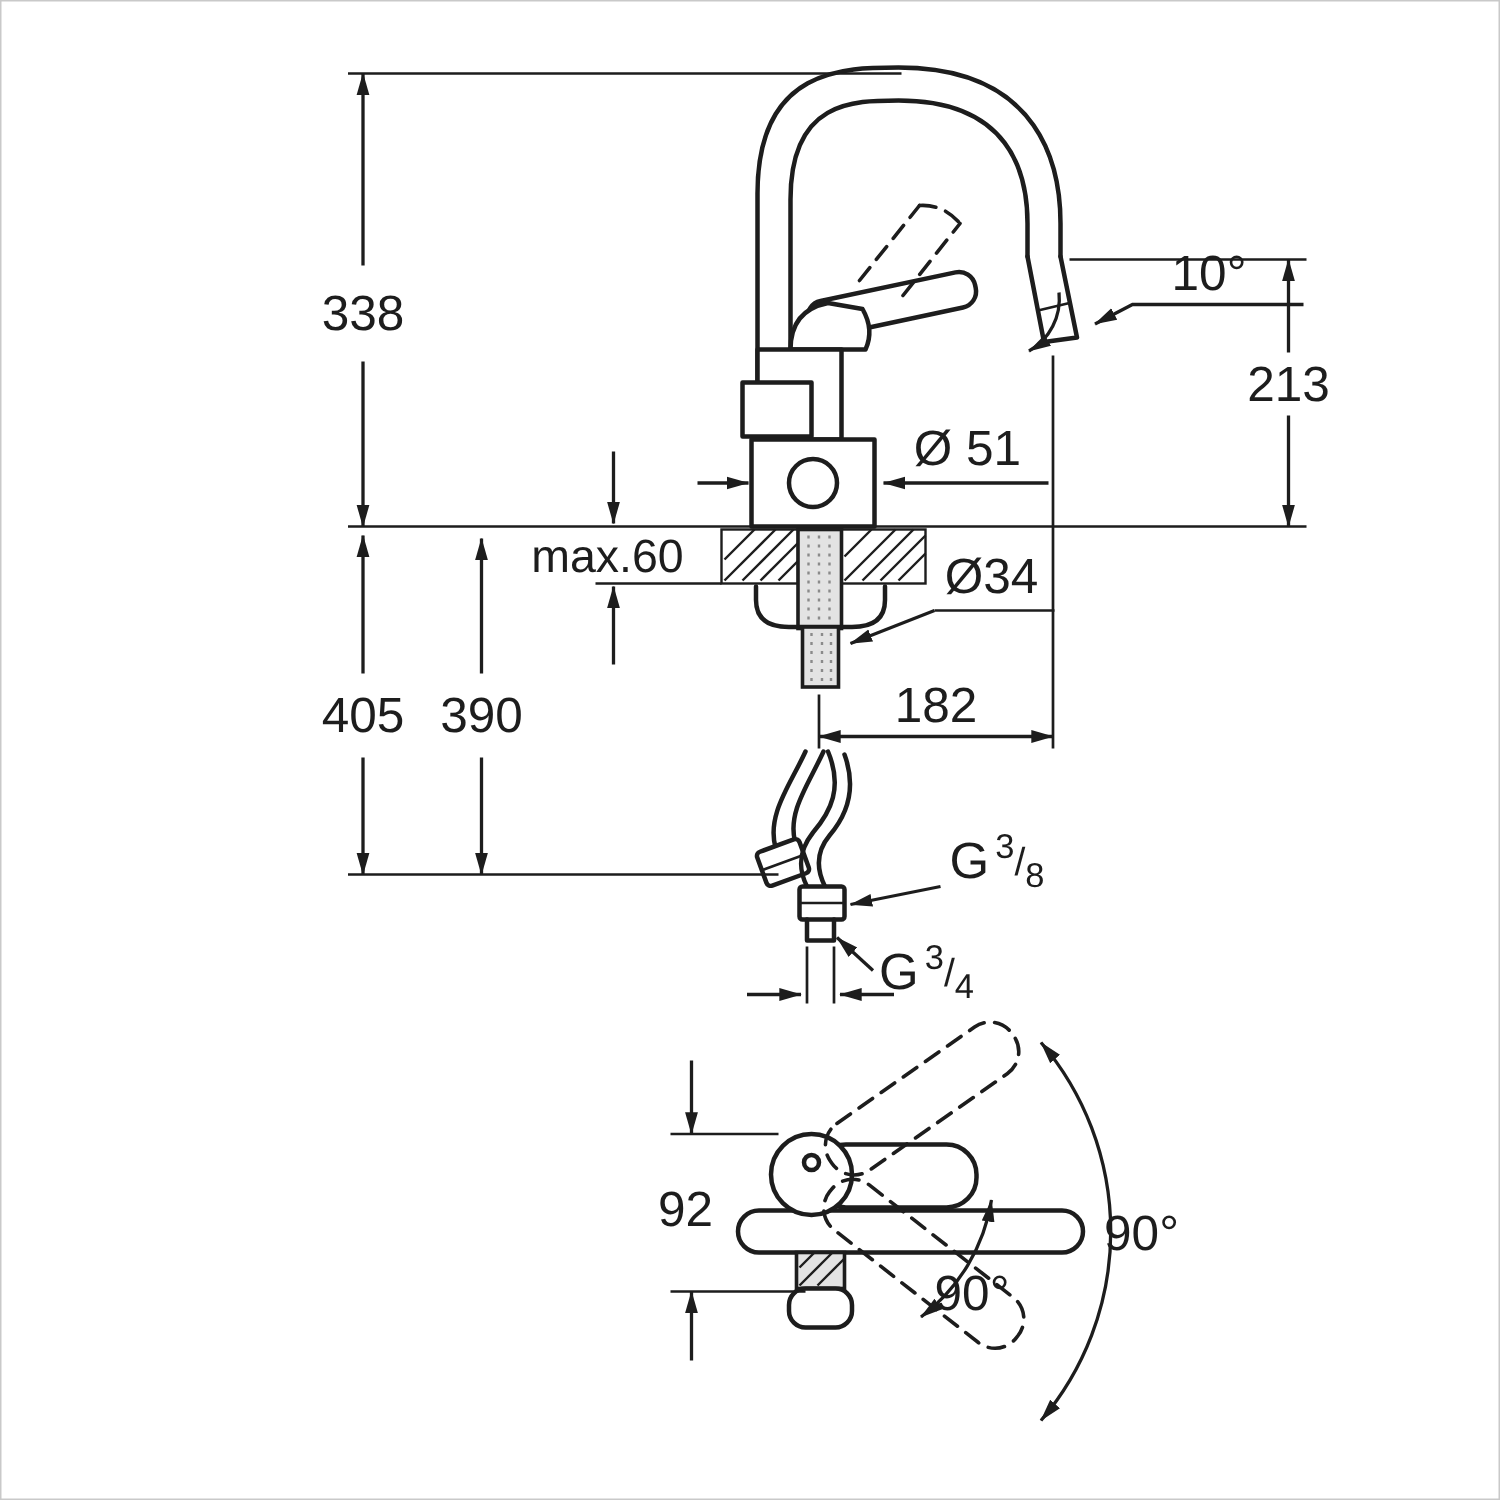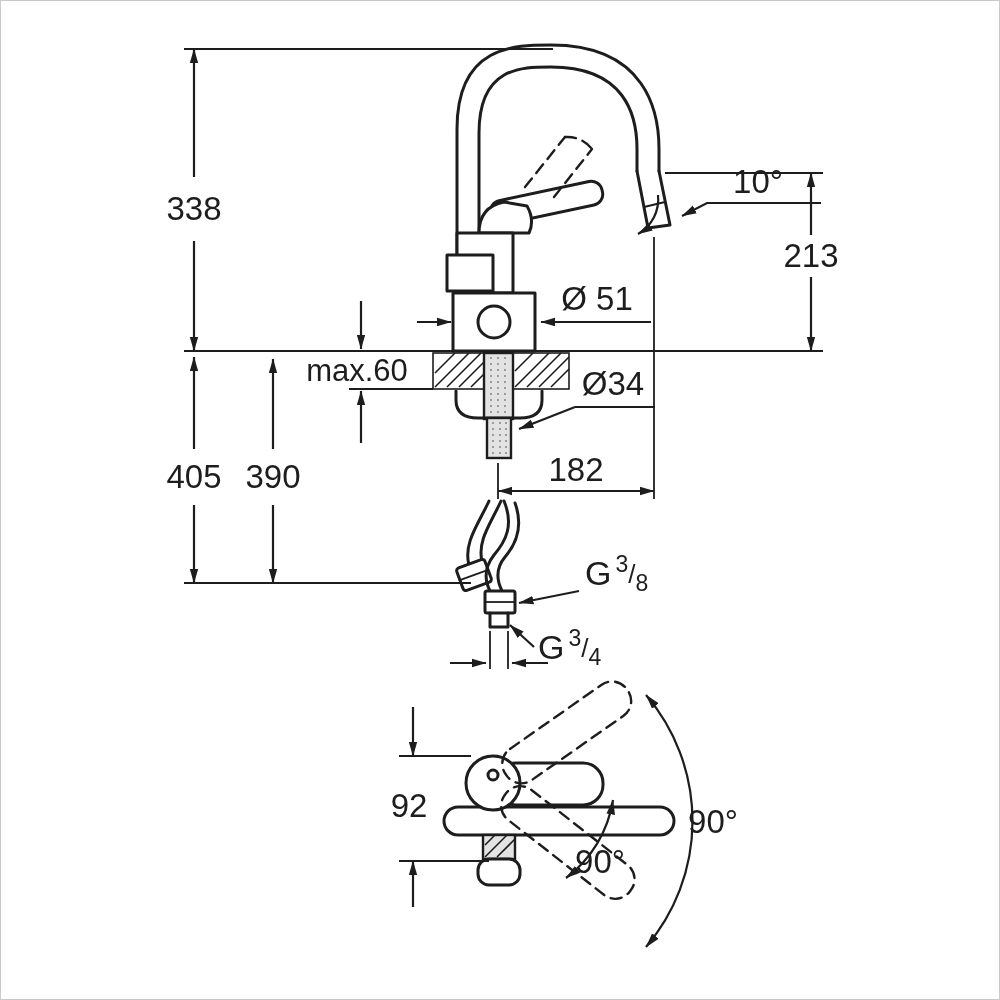--- a/index.html
+++ b/index.html
@@ -1,16 +1,16 @@
 <!DOCTYPE html>
 <html><head>
 <meta charset="utf-8">
 <style>
   html,body{margin:0;padding:0;background:#ffffff;width:1000px;height:1000px;}
-  .page{position:relative;width:1000px;height:1000px;background:#fff;border:1px solid #c9c9c9;box-sizing:border-box;}
+  .page{position:relative;width:1000px;height:1000px;background:#fff;border:1px solid #c9c9c9;box-sizing:border-box;padding-left:48px;}
   svg{display:block;}
   
   .o  {fill:none;stroke:#1d1d1d;stroke-width:3;stroke-linecap:round;stroke-linejoin:round;}
   .o2 {fill:#ffffff;stroke:#1d1d1d;stroke-width:3;stroke-linejoin:round;}
   .dim{fill:none;stroke:#1d1d1d;stroke-width:2.2;stroke-linecap:butt;}
   .thin{fill:none;stroke:#1d1d1d;stroke-width:1.8;stroke-linecap:butt;}
   .hatch{fill:none;stroke:#1d1d1d;stroke-width:1.6;}
   .dash{fill:none;stroke:#1d1d1d;stroke-width:2.4;stroke-dasharray:11 7;stroke-linecap:round;}
   .stip{fill:#e3e3e3;stroke:#1d1d1d;stroke-width:2.4;}
   .stipln{fill:none;stroke:#8a8a8a;stroke-width:1.6;stroke-dasharray:2 4;}

